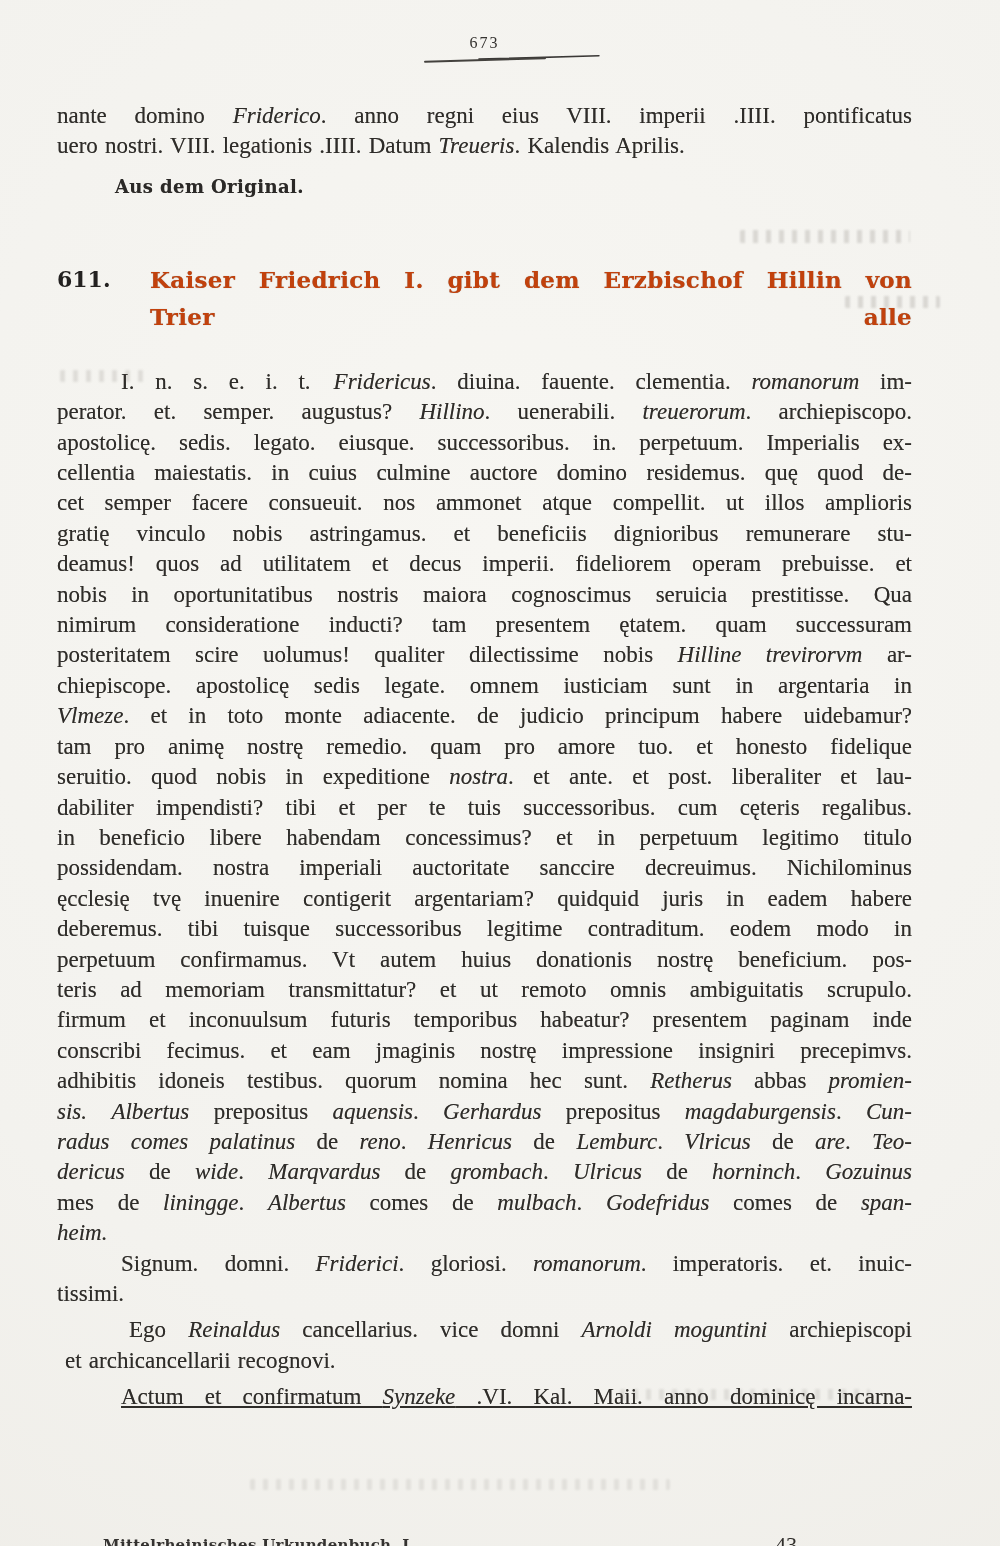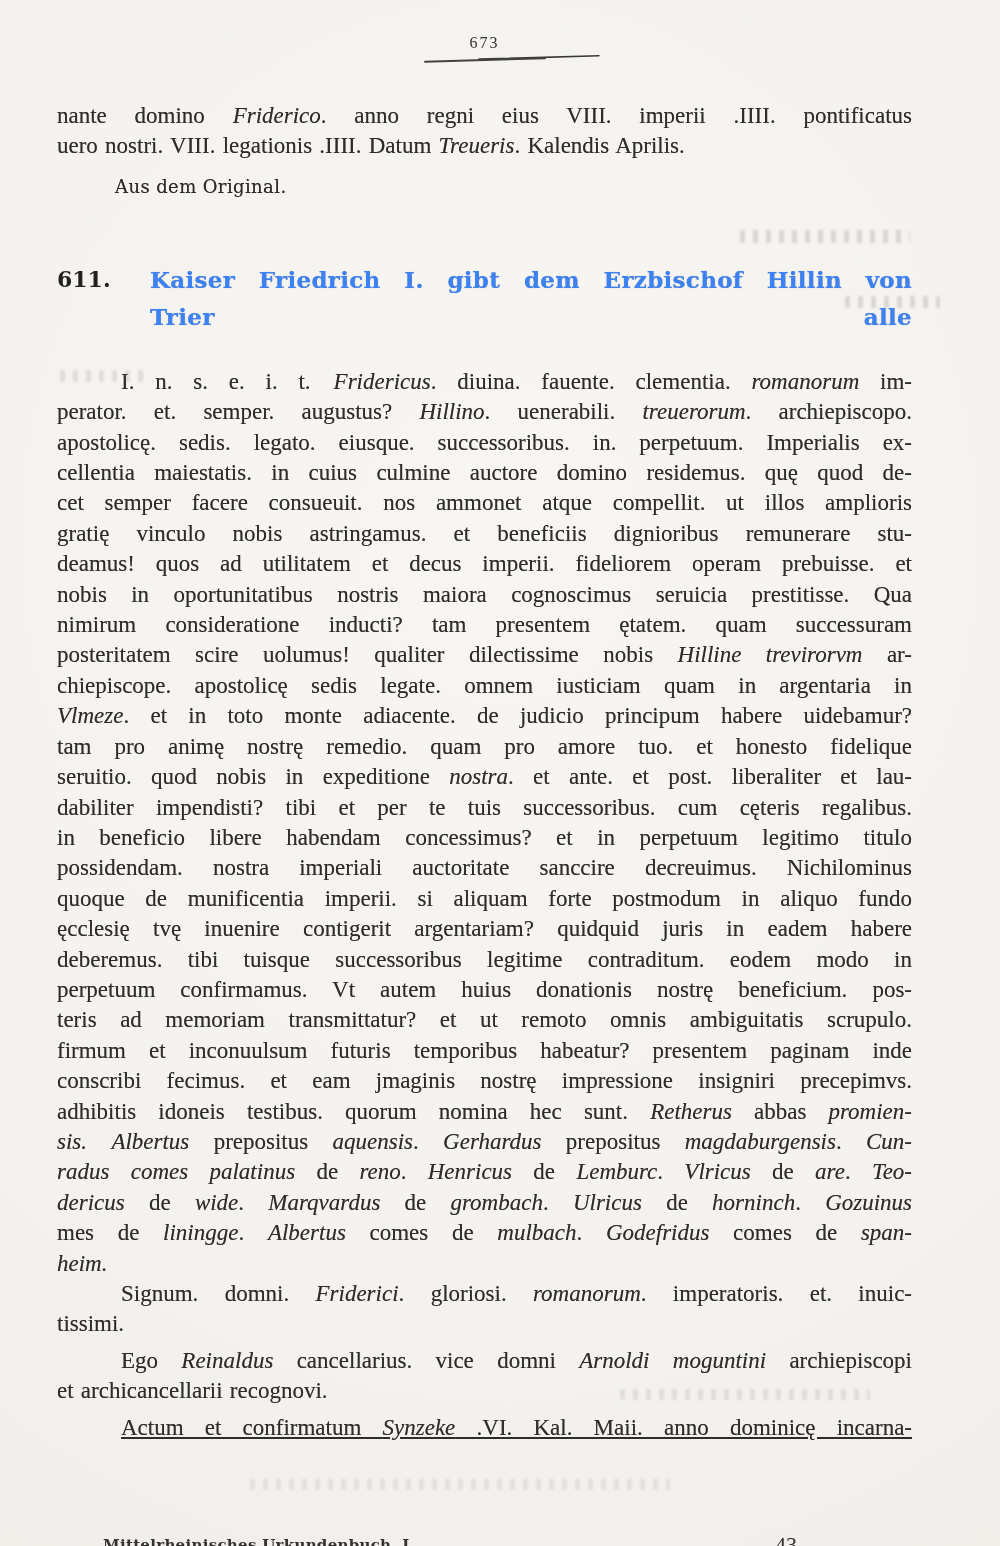--- a/index.html
+++ b/index.html
@@ -59,21 +59,21 @@
   .j   { text-align: justify; text-align-last: justify; }
   .ind { padding-left: 64px; }
   .tl i { font-style: italic; }
 
   .intro { margin-top: 40px; }
 
   .source-note {
     margin-top: 14px;
     padding-left: 58px;
     font-family: "DejaVu Serif", serif;
-    font-weight: 400;
+    font-weight: 700;
     font-size: 18px;
     letter-spacing: 0.4px;
     color: #2b2927;
     text-shadow: 0 0 0.6px rgba(50,46,40,0.5);
   }
 
   .entry-head {
     margin-top: 64px;
     display: flex;
     align-items: flex-start;
@@ -88,28 +88,28 @@
     color: #232120;
   }
   .entry-title { flex: 1; }
   .entry-title .tl {
     font-family: "DejaVu Serif", serif;
     font-weight: 700;
     font-size: 23px;
     line-height: 37px;
     word-spacing: 7px;
     letter-spacing: 0.3px;
-    color: #3b82f6;
+    color: #c2410c;
     text-shadow: 0 0 0.7px rgba(45,42,38,0.5);
   }
   .entry-title .ind2 { padding-left: 85px; }
 
   .charter-body { margin-top: 32px; }
   .para-signum  { margin-top: 0; }
-  .para-chanc   { margin-top: 6px; }
+  .para-chanc   { margin-top: 6px; margin-left: 8px; }
   .para-actum   { margin-top: 6px; text-decoration: underline; }
 
   .footer {
     position: absolute;
     left: 57px; right: 88px; top: 1498px;
     height: 26px;
   }
   .footer-left {
     position: absolute;
     left: 46px; top: 4px;
@@ -158,28 +158,27 @@
       <div class="tl j ind"><span>I. n. s. e. i. t. </span><i>Fridericus</i><span>. diuina. fauente. clementia. </span><i>romanorum</i><span> im-</span></div>
       <div class="tl j"><span>perator. et. semper. augustus? </span><i>Hillino</i><span>. uenerabili. </span><i>treuerorum</i><span>. archiepiscopo.</span></div>
       <div class="tl j"><span>apostolicę. sedis. legato. eiusque. successoribus. in. perpetuum. Imperialis ex-</span></div>
       <div class="tl j"><span>cellentia maiestatis. in cuius culmine auctore domino residemus. quę quod de-</span></div>
       <div class="tl j"><span>cet semper facere consueuit. nos ammonet atque compellit. ut illos amplioris</span></div>
       <div class="tl j"><span>gratię vinculo nobis astringamus. et beneficiis dignioribus remunerare stu-</span></div>
       <div class="tl j"><span>deamus! quos ad utilitatem et decus imperii. fideliorem operam prebuisse. et</span></div>
       <div class="tl j"><span>nobis in oportunitatibus nostris maiora cognoscimus seruicia prestitisse. Qua</span></div>
       <div class="tl j"><span>nimirum consideratione inducti? tam presentem ętatem. quam successuram</span></div>
       <div class="tl j"><span>posteritatem scire uolumus! qualiter dilectissime nobis </span><i>Hilline trevirorvm</i><span> ar-</span></div>
-      <div class="tl j"><span>chiepiscope. apostolicę sedis legate. omnem iusticiam quam in argentaria in</span></div>
+      <div class="tl j"><span>chiepiscope. apostolicę sedis legate. omnem iusticiam sunt in argentaria in</span></div>
       <div class="tl j"><i>Vlmeze</i><span>. et in toto monte adiacente. de judicio principum habere uidebamur?</span></div>
       <div class="tl j"><span>tam pro animę nostrę remedio. quam pro amore tuo. et honesto fidelique</span></div>
       <div class="tl j"><span>seruitio. quod nobis in expeditione </span><i>nostra</i><span>. et ante. et post. liberaliter et lau-</span></div>
       <div class="tl j"><span>dabiliter impendisti? tibi et per te tuis successoribus. cum cęteris regalibus.</span></div>
       <div class="tl j"><span>in beneficio libere habendam concessimus? et in perpetuum legitimo titulo</span></div>
       <div class="tl j"><span>possidendam. nostra imperiali auctoritate sanccire decreuimus. Nichilominus</span></div>
-      <div class="tl j"><span>quoque de munificentia imperii. si aliquam forte postmodum in aliquo fundo</span></div>
       <div class="tl j"><span>ęcclesię tvę inuenire contigerit argentariam? quidquid juris in eadem habere</span></div>
       <div class="tl j"><span>deberemus. tibi tuisque successoribus legitime contraditum. eodem modo in</span></div>
       <div class="tl j"><span>perpetuum confirmamus. Vt autem huius donationis nostrę beneficium. pos-</span></div>
       <div class="tl j"><span>teris ad memoriam transmittatur? et ut remoto omnis ambiguitatis scrupulo.</span></div>
       <div class="tl j"><span>firmum et inconuulsum futuris temporibus habeatur? presentem paginam inde</span></div>
       <div class="tl j"><span>conscribi fecimus. et eam jmaginis nostrę impressione insigniri precepimvs.</span></div>
       <div class="tl j"><span>adhibitis idoneis testibus. quorum nomina hec sunt. </span><i>Retherus</i><span> abbas </span><i>promien-</i></div>
       <div class="tl j"><i>sis.</i><span> </span><i>Albertus</i><span> prepositus </span><i>aquensis</i><span>. </span><i>Gerhardus</i><span> prepositus </span><i>magdaburgensis</i><span>. </span><i>Cun-</i></div>
       <div class="tl j"><i>radus comes palatinus</i><span> de </span><i>reno</i><span>. </span><i>Henricus</i><span> de </span><i>Lemburc</i><span>. </span><i>Vlricus</i><span> de </span><i>are</i><span>. </span><i>Teo-</i></div>
       <div class="tl j"><i>dericus</i><span> de </span><i>wide</i><span>. </span><i>Marqvardus</i><span> de </span><i>grombach</i><span>. </span><i>Ulricus</i><span> de </span><i>horninch</i><span>. </span><i>Gozuinus</i></div>

